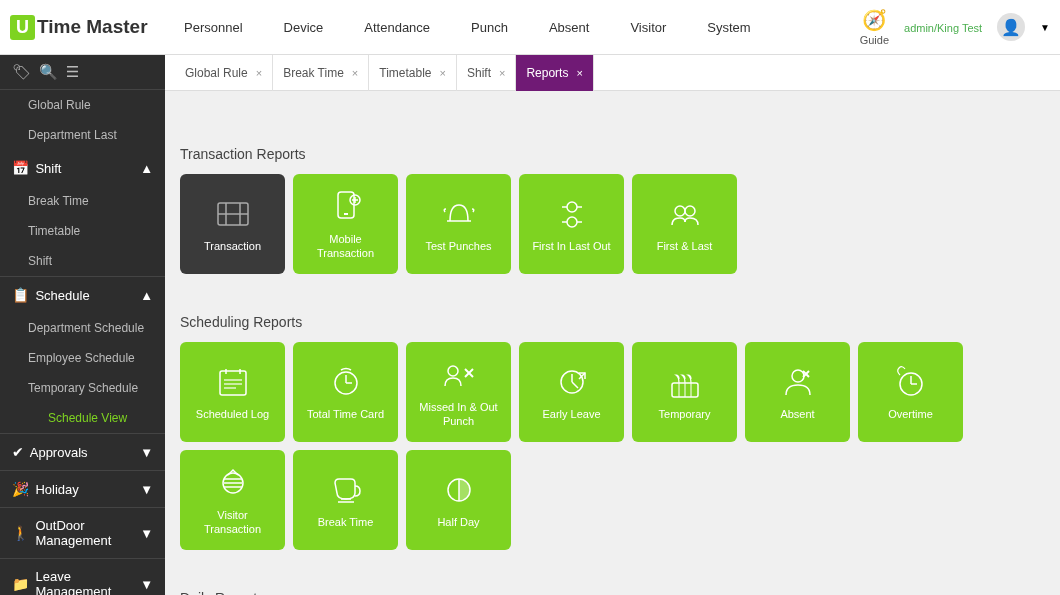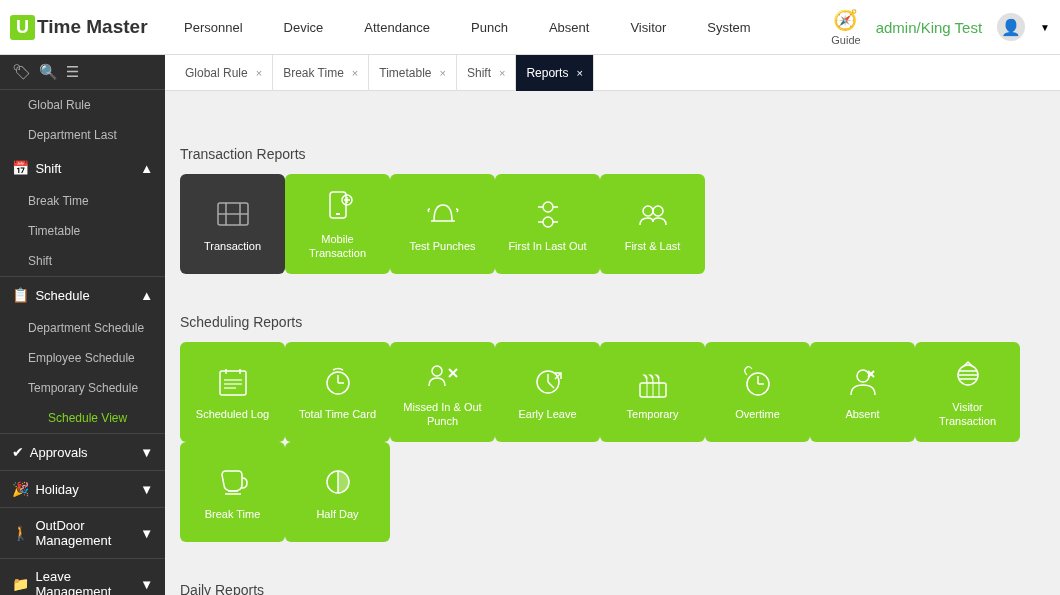--- a/index.html
+++ b/index.html
@@ -56,21 +56,21 @@
     }
     .guide-btn {
       display: flex;
       flex-direction: column;
       align-items: center;
       font-size: 11px;
       color: #555;
       cursor: pointer;
     }
     .guide-icon { font-size: 20px; margin-bottom: 2px; }
-    .user-info { font-size: 15px; color: #4caf50; }
+    .user-info { font-size: 11px; color: #4caf50; }
     .user-avatar {
       width: 28px; height: 28px;
       border-radius: 50%;
       background: #e0e0e0;
       display: flex; align-items: center; justify-content: center;
       font-size: 16px;
       cursor: pointer;
     }
 
     
@@ -139,21 +139,21 @@
       align-items: center;
       padding: 0 10px;
       height: 36px;
       font-size: 12px;
       cursor: pointer;
       border-right: 1px solid #e0e0e0;
       color: #555;
       gap: 5px;
     }
     .tab.active {
-      background: #0f172a;
+      background: #701a75;
       color: #fff;
     }
     .tab .close-x {
       font-size: 11px;
       color: #999;
       margin-left: 3px;
     }
     .tab.active .close-x { color: #fff; }
 
     
@@ -163,20 +163,21 @@
     .section-title {
       font-size: 14px;
       color: #444;
       margin-bottom: 12px;
       font-weight: normal;
       margin-top: 40px;
     }
     .cards-grid {
       display: flex;
       flex-wrap: wrap;
+      gap: 8px;
       margin-bottom: 15px;
     }
     .card {
       width: 105px;
       height: 100px;
       background: #7ed321;
       border-radius: 6px;
       display: flex;
       flex-direction: column;
       align-items: center;
@@ -457,36 +458,36 @@
             <line x1="25" y1="20" x2="25" y2="34" stroke="#fff" stroke-width="1"></line>
             <path d="M13 20 Q13 14 10 12 Q13 12 13 16" stroke="#fff" stroke-width="1.2" fill="none"></path>
             <path d="M19 20 Q19 14 16 12 Q19 12 19 16" stroke="#fff" stroke-width="1.2" fill="none"></path>
             <path d="M25 20 Q25 14 22 12 Q25 12 25 16" stroke="#fff" stroke-width="1.2" fill="none"></path>
           </svg>
           <span class="card-label">Temporary</span>
         </div>
 
         <div class="card">
           <svg viewBox="0 0 38 38">
+            <circle cx="19" cy="13" r="6" stroke="#fff" stroke-width="1.5"></circle>
+            <path d="M7 32 Q7 22 19 22 Q31 22 31 32" stroke="#fff" stroke-width="1.5" fill="none"></path>
+            <line x1="24" y1="8" x2="30" y2="14" stroke="#fff" stroke-width="2"></line>
+            <line x1="30" y1="8" x2="24" y2="14" stroke="#fff" stroke-width="2"></line>
+          </svg>
+          <span class="card-label">Absent</span>
+        </div>
+
+        <div class="card">
+          <svg viewBox="0 0 38 38">
             <circle cx="19" cy="21" r="11" stroke="#fff" stroke-width="1.5"></circle>
             <line x1="19" y1="21" x2="19" y2="13" stroke="#fff" stroke-width="1.5"></line>
             <line x1="19" y1="21" x2="25" y2="21" stroke="#fff" stroke-width="1.5"></line>
             <path d="M8 12 Q4 8 7 5 Q10 2 13 6" stroke="#fff" stroke-width="1.2" fill="none"></path>
           </svg>
           <span class="card-label">Overtime</span>
-        </div>
-
-        <div class="card">
-          <svg viewBox="0 0 38 38">
-            <circle cx="19" cy="13" r="6" stroke="#fff" stroke-width="1.5"></circle>
-            <path d="M7 32 Q7 22 19 22 Q31 22 31 32" stroke="#fff" stroke-width="1.5" fill="none"></path>
-            <line x1="24" y1="8" x2="30" y2="14" stroke="#fff" stroke-width="2"></line>
-            <line x1="30" y1="8" x2="24" y2="14" stroke="#fff" stroke-width="2"></line>
-          </svg>
-          <span class="card-label">Absent</span>
         </div>
 
         <div class="card">
           <svg viewBox="0 0 38 38">
             <circle cx="19" cy="19" r="10" stroke="#fff" stroke-width="1.5"></circle>
             <line x1="10" y1="15" x2="28" y2="15" stroke="#fff" stroke-width="1.5"></line>
             <line x1="10" y1="19" x2="28" y2="19" stroke="#fff" stroke-width="1.5"></line>
             <line x1="10" y1="23" x2="28" y2="23" stroke="#fff" stroke-width="1.5"></line>
             <polyline points="14,11 19,6 24,11" stroke="#fff" stroke-width="1.5" fill="none"></polyline>
           </svg>

